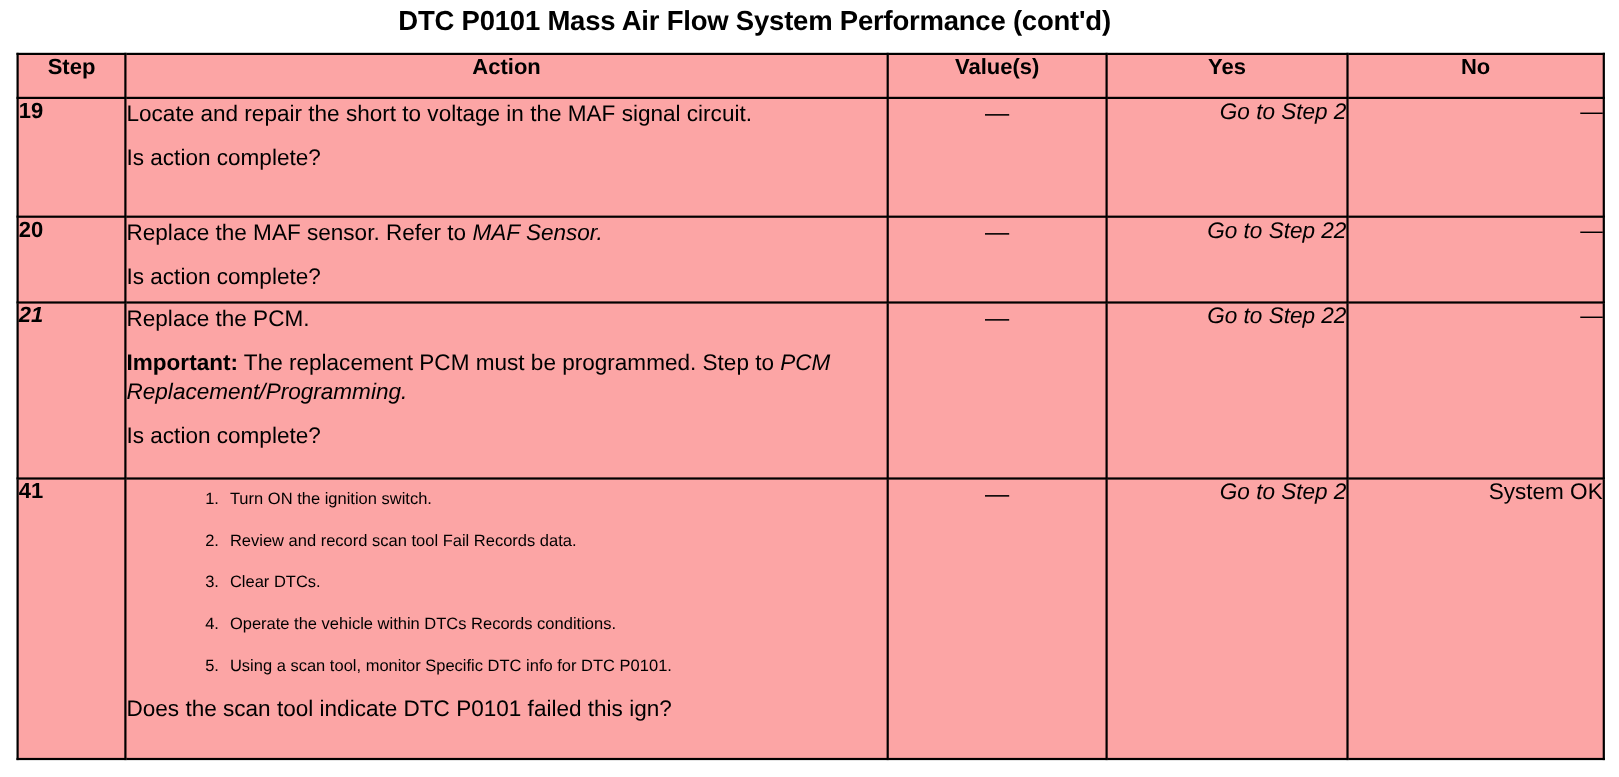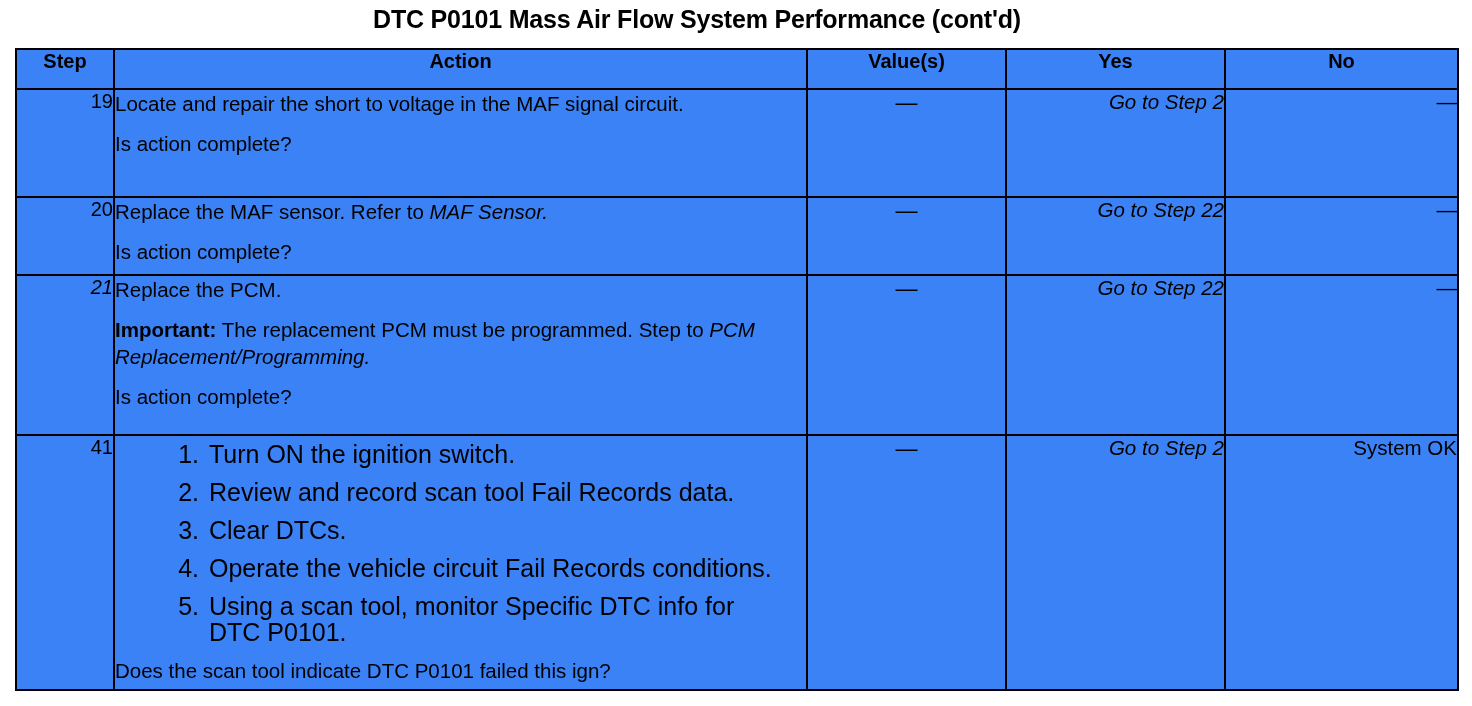--- a/index.html
+++ b/index.html
@@ -26,64 +26,63 @@
   .doc-title {
     position: absolute;
     left: 0;
     top: 2px;
     width: 1372px;
     text-align: center;
     font-size: 25px;
     font-weight: bold;
     letter-spacing: -0.2px;
     line-height: 34px;
-    padding-left: 11px;
   }
 
   table.dtc-table {
     position: absolute;
     left: 15px;
     top: 48px;
     width: 1442px;
     border-collapse: collapse;
     table-layout: fixed;
     background: #ffffff;
   }
 
   table.dtc-table td,
   table.dtc-table th {
     border: 2px solid #000000;
     padding: 0;
     vertical-align: top;
-    background: #3b82f6;
+    background: #fca5a5;
   }
 
   
   col.c-step   { width: 98px;  }
   col.c-action { width: 693px; }
   col.c-value  { width: 199px; }
   col.c-yes    { width: 219px; }
   col.c-no     { width: 233px; }
 
   thead th {
     height: 38px;
     font-size: 20px;
     font-weight: bold;
     text-align: center;
     vertical-align: middle;
   }
 
   
   td.step-cell {
-    text-align: right;
+    text-align: left;
     vertical-align: middle;
     font-size: 20px;
-    font-weight: normal;
-  }
-  td.step-cell.italic-step { font-style: italic; padding-left: 24px; }
+    font-weight: bold;
+  }
+  td.step-cell.italic-step { font-style: italic; }
 
   
   td.action-cell {
     padding: 6px 8px 6px 8px;
     font-size: 20.5px;
     line-height: 27px;
   }
   .act-line { white-space: nowrap; }
   .act-para { margin: 0; }
   .spaced   { margin-top: 13px; }
@@ -94,21 +93,21 @@
   
   ol.num-list {
     margin: 5px 0 0 0;
     padding: 0 0 0 58px;
     list-style: none;
     counter-reset: nitem;
   }
   ol.num-list > li {
     counter-increment: nitem;
     position: relative;
-    font-size: 25px;
+    font-size: 15px;
     line-height: 26px;
     margin-bottom: 12px;
     padding-left: 36px;
   }
   ol.num-list > li:last-child { margin-bottom: 0; }
   ol.num-list > li::before {
     content: counter(nitem) ".";
     position: absolute;
     left: 0;
     top: 0;
@@ -208,21 +207,21 @@
         </td>
       </tr>
 
       <tr style="height:255px;">
         <td class="step-cell">41</td>
         <td class="action-cell">
           <ol class="num-list">
             <li>Turn ON the ignition switch.</li>
             <li>Review and record scan tool Fail Records data.</li>
             <li>Clear DTCs.</li>
-            <li>Operate the vehicle circuit Fail Records conditions.</li>
+            <li>Operate the vehicle within DTCs Records conditions.</li>
             <li style="padding-right:71px;">Using a scan tool, monitor Specific DTC info for DTC P0101.</li>
           </ol>
           <div class="q-line">Does the scan tool indicate DTC P0101 failed this ign?</div>
         </td>
         <td class="value-cell">—</td>
         <td class="answer-cell">
           <span class="goto">Go to Step 2</span>
         </td>
         <td class="answer-cell">
           <span>System OK</span>

